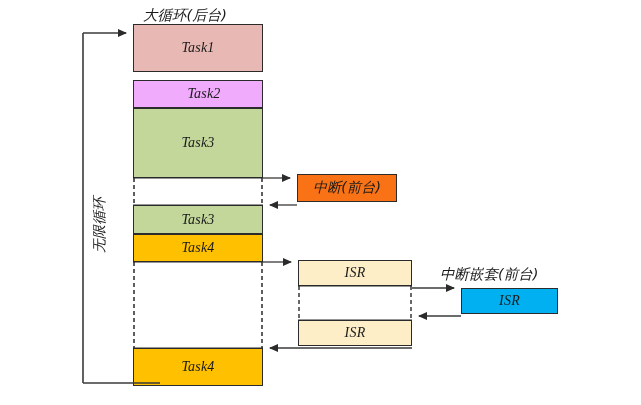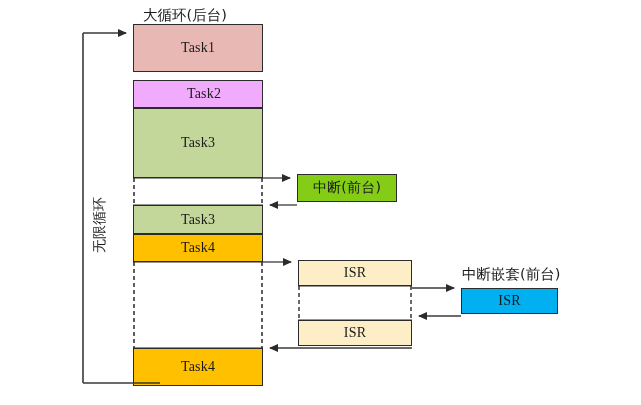--- a/index.html
+++ b/index.html
@@ -14,20 +14,21 @@
     overflow: hidden;
     font-family: "Liberation Serif", "DejaVu Serif", serif;
     color: #1a1a1a;
   }
 
   #canvas {
     position: absolute;
     left: 0; top: 0;
     width: 641px;
     height: 405px;
+    font-style: italic;
   }
 
   
   .box {
     position: absolute;
     box-sizing: border-box;
     border: 1px solid #2b2b2b;
     display: flex;
     align-items: center;
     justify-content: center;
@@ -104,33 +105,33 @@
   </div>
 
   <div class="box" style="left:133px; top:234px; width:130px; height:28px; background:#ffc000;">
     <span>Task4</span>
   </div>
 
   <div class="box" style="left:133px; top:348px; width:130px; height:38px; background:#ffc000;">
     <span>Task4</span>
   </div>
 
-  <div class="box cjk" style="left:297px; top:174px; width:100px; height:28px; background:#84cc16;">
+  <div class="box cjk" style="left:297px; top:174px; width:100px; height:28px; background:#f97316;">
     <span>中断(前台)</span>
   </div>
 
   <div class="box" style="left:298px; top:260px; width:114px; height:26px; background:#fdeec8;">
     <span>ISR</span>
   </div>
 
   <div class="box" style="left:298px; top:320px; width:114px; height:26px; background:#fdeec8;">
     <span>ISR</span>
   </div>
 
-  <div class="label" style="left:462px; top:265px;">中断嵌套(前台)</div>
+  <div class="label" style="left:440px; top:265px;">中断嵌套(前台)</div>
 
   <div class="box" style="left:461px; top:288px; width:97px; height:26px; background:#00b0f0;">
     <span>ISR</span>
   </div>
 
   <svg id="lines" viewBox="0 0 641 405" width="641" height="405">
     <defs>
       <marker id="arrow" markerWidth="9" markerHeight="8" refX="8" refY="4" orient="auto" markerUnits="userSpaceOnUse">
         <path d="M0,0 L9,4 L0,8 z" fill="#2b2b2b"></path>
       </marker>

